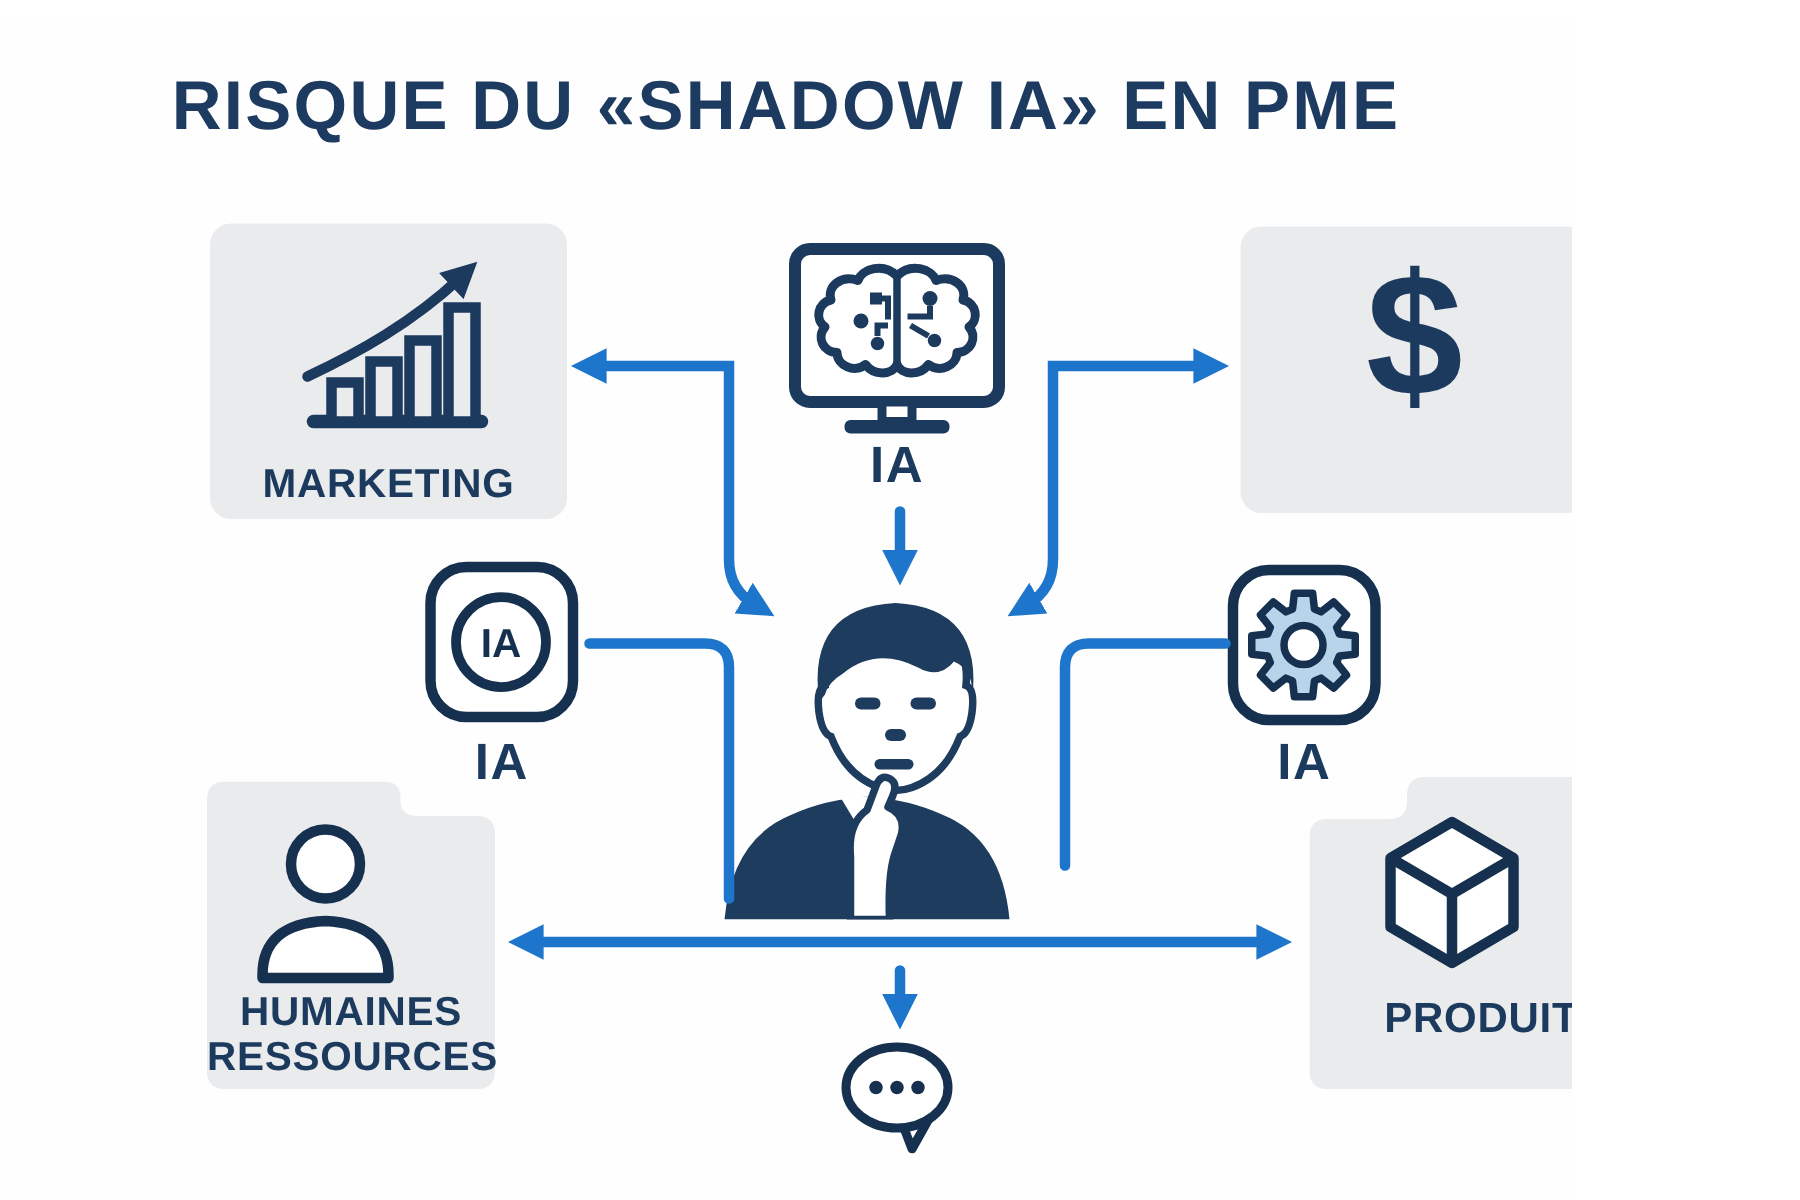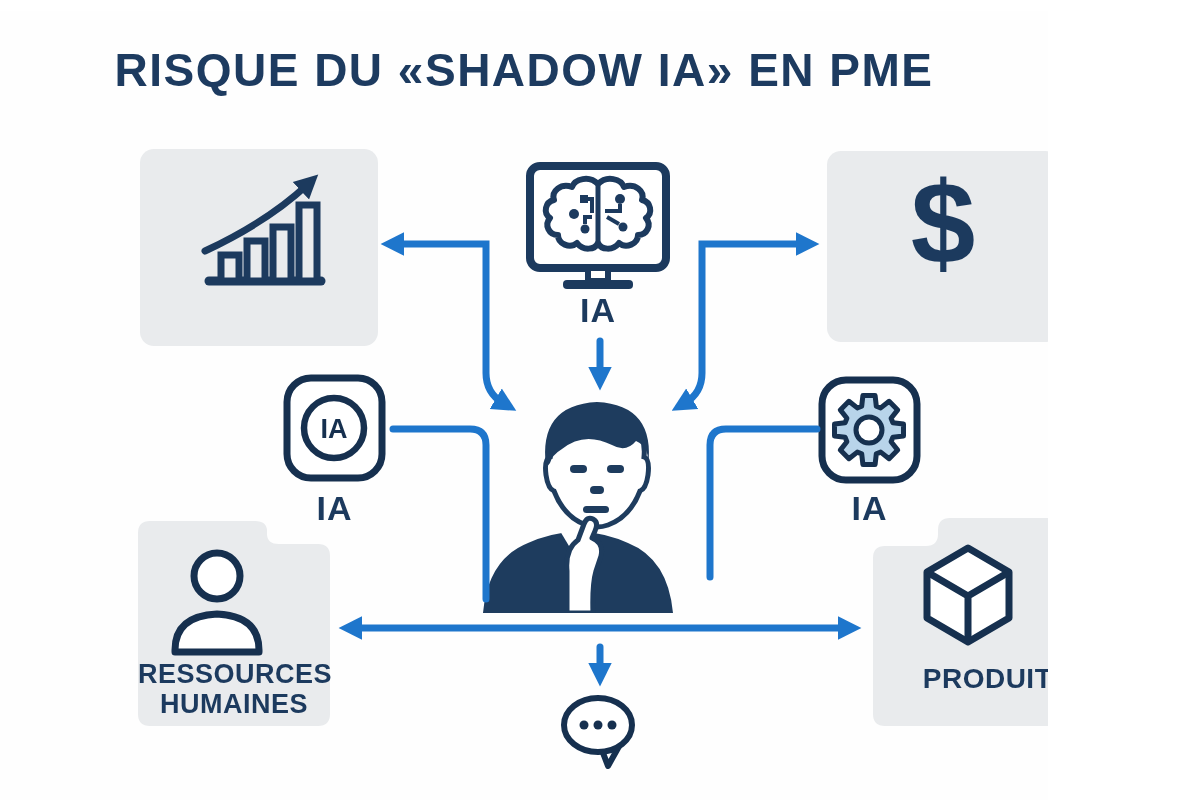--- a/index.html
+++ b/index.html
@@ -45,20 +45,21 @@
           <path d="M0,0.3 L3.4,2 L0,3.7 Z" fill="#1c3a5e"></path>
         </marker>
       </defs>
       <path d="M30,112 H142" stroke="#1c3a5e" stroke-width="9" stroke-linecap="round" fill="none"></path>
       <rect x="42" y="86" width="18" height="26" fill="#e9ebed" stroke="#1c3a5e" stroke-width="7"></rect>
       <rect x="68" y="72" width="18" height="40" fill="#e9ebed" stroke="#1c3a5e" stroke-width="7"></rect>
       <rect x="94" y="58" width="18" height="54" fill="#e9ebed" stroke="#1c3a5e" stroke-width="7"></rect>
       <rect x="120" y="36" width="18" height="76" fill="#e9ebed" stroke="#1c3a5e" stroke-width="7"></rect>
       <path d="M26,82 C60,66 96,46 128,16" stroke="#1c3a5e" stroke-width="7" fill="none" stroke-linecap="round" marker-end="url(#navyArrow)"></path>
     </svg>
+    <div class="dept-label" style="margin-top:16px;">MARKETING</div>
   </div>
 
   <div class="abs dept-box" style="left:827px;top:140px;width:232px;height:191px;">
     <div class="dollar">$</div>
   </div>
 
   <svg class="abs" style="left:525px;top:150px;" width="146" height="132" viewBox="0 0 146 132">
     <rect x="5" y="5" width="136" height="102" rx="10" fill="#ffffff" stroke="#1c3a5e" stroke-width="8"></rect>
     <rect x="63" y="107" width="20" height="13" fill="#ffffff" stroke="#1c3a5e" stroke-width="6"></rect>
     <rect x="38" y="119" width="70" height="9" rx="4" fill="#1c3a5e"></rect>
@@ -99,22 +100,22 @@
 
   <svg class="abs" style="left:138px;top:510px;" width="192" height="205" viewBox="0 0 192 205">
     <path d="M12,0 H117 Q129,0 129,10 V13 Q129,23 141,23 H180 Q192,23 192,35 V193
              Q192,205 180,205 H12 Q0,205 0,193 V12 Q0,0 12,0 Z" fill="#e9ebed"></path>
     <g>
       <circle cx="79" cy="55" r="23" fill="#ffffff" stroke="#16304f" stroke-width="7"></circle>
       <path d="M37,129 Q37,95 79,93 Q121,95 121,129 L121,131 H37 Z" fill="#ffffff" stroke="#16304f" stroke-width="7" stroke-linejoin="round"></path>
     </g>
   </svg>
   <div class="abs dept-label two-line" style="left:138px;top:648px;width:192px;">
+    <span>HUMAINES</span>
     <span>RESSOURCES</span>
-    <span>HUMAINES</span>
   </div>
 
   <svg class="abs" style="left:873px;top:507px;" width="187" height="208" viewBox="0 0 187 208">
     <path d="M77,0 H175 Q187,0 187,12 V196 Q187,208 175,208 H12 Q0,208 0,196 V40
              Q0,28 12,28 H53 Q65,28 65,16 V12 Q65,0 77,0 Z" fill="#e9ebed"></path>
     <g>
       <path d="M95,30 L136,54 V100 L95,124 L54,100 V54 Z" fill="#ffffff" stroke="#16304f" stroke-width="7" stroke-linejoin="round"></path>
       <path d="M54,54 L95,78 L136,54 M95,78 V124" fill="none" stroke="#16304f" stroke-width="7" stroke-linejoin="round"></path>
     </g>
   </svg>

